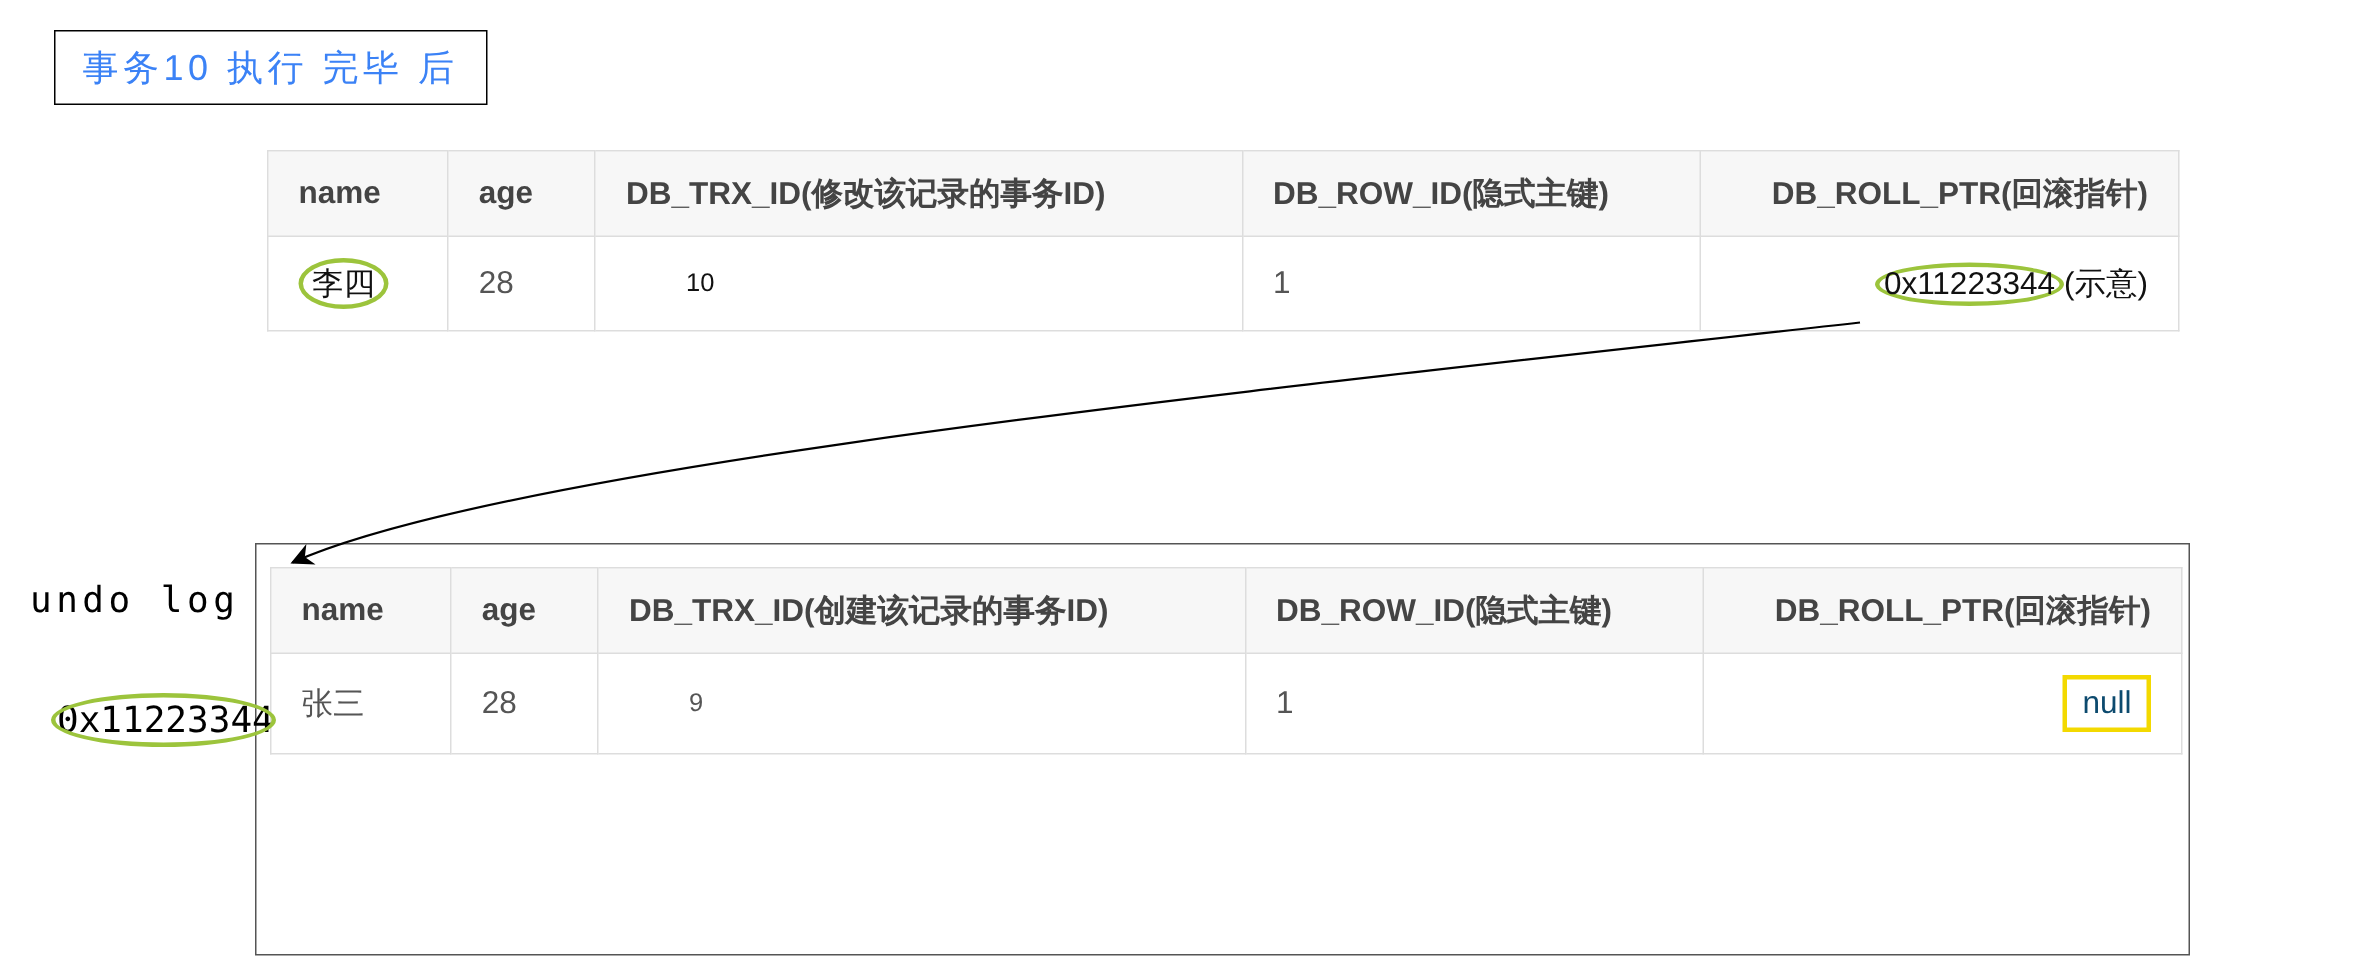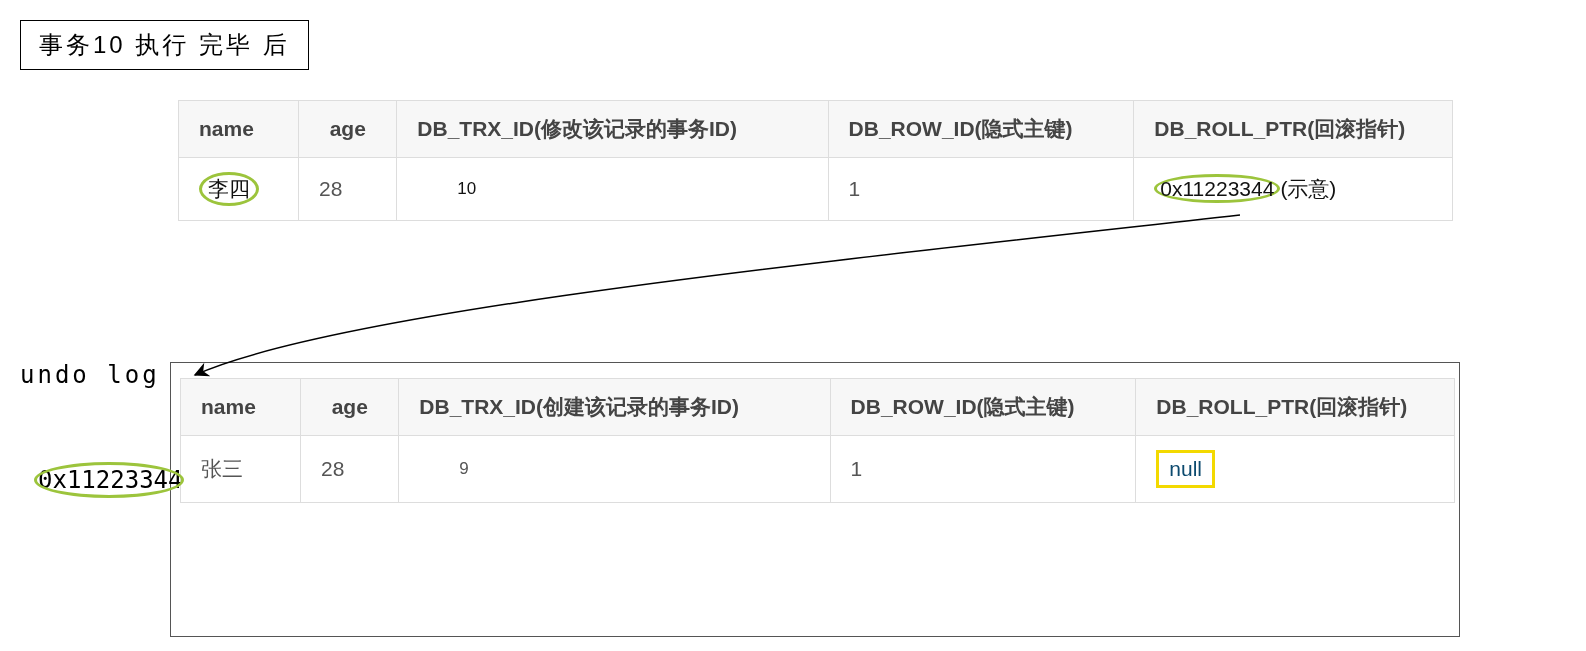--- a/index.html
+++ b/index.html
@@ -7,34 +7,34 @@
       width: 1586px;
       height: 651px;
       font-family: "Microsoft YaHei", "SimSun", Arial, sans-serif;
       font-size: 20px;
       background: #fff;
       position: relative;
       color: #333;
     }
     .title-box {
       position: absolute;
-      left: 20px;
+      left: 36px;
       top: 20px;
       border: 1.5px solid #000;
       padding: 8px 18px;
       font-size: 24px;
       letter-spacing: 3px;
-      color: #000000;
+      color: #3b82f6;
     }
     .undo-label {
       position: absolute;
       font-family: "Consolas", monospace;
       font-size: 24px;
       left: 20px;
-      top: 361px;
+      top: 386px;
       color: #000;
       letter-spacing: 3px;
     }
     .undo-address {
       position: absolute;
       left: 38px;
       top: 466px;
       font-family: "Consolas", monospace;
       font-size: 24px;
       color: #000;
@@ -68,24 +68,24 @@
       margin-left: 20px;
     }
     th {
       background: #f7f7f7;
       font-weight: bold;
       color: #444;
     }
     td { color: #555; height: 62px; }
     .col-name { width: 110px; }
     .col-age { width: 90px; text-align: center; }
-    th.col-age { text-align: center; }
+    th.col-age { text-align: left; }
     .col-trx { width: 395px; }
     .col-row { width: 280px; }
-    .col-ptr { width: 290px; text-align: left; }
+    .col-ptr { width: 290px; text-align: right; }
     .cell-center { text-align: left; }
     .cell-trx { padding-left: 60px; font-size: 17px; }
     .name-circle {
       display: inline-block;
       border: 3px solid #9cc43c;
       border-radius: 50%;
       padding: 0px 6px;
       color: #111;
     }
     .ptr-circle {

